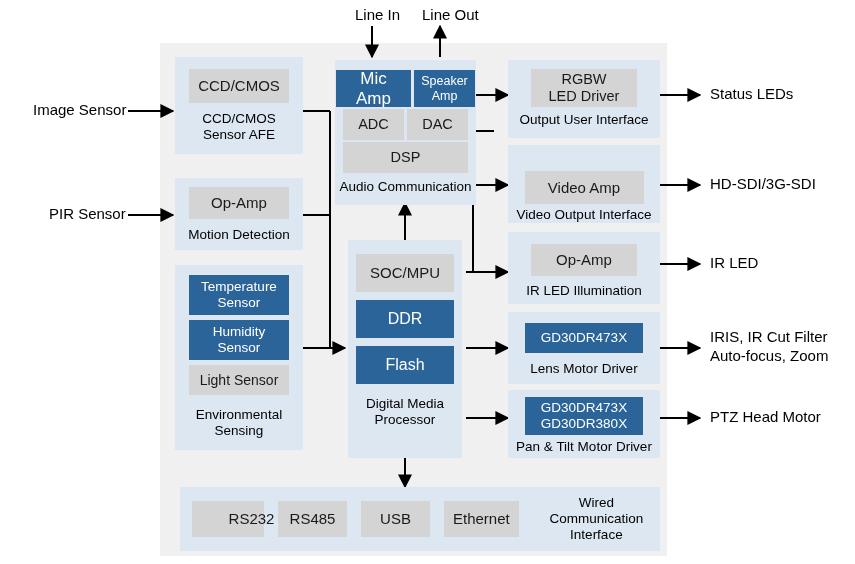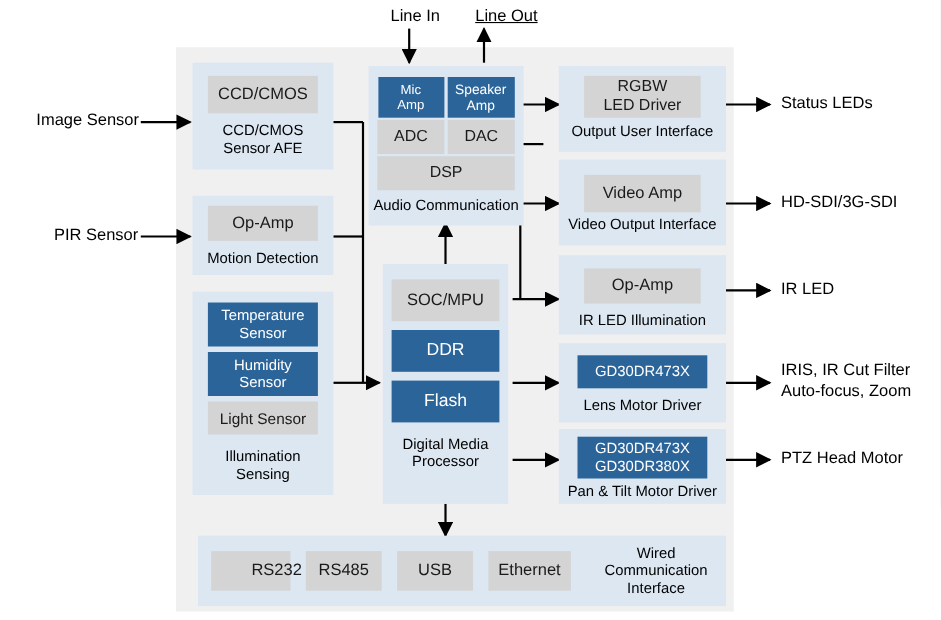--- a/index.html
+++ b/index.html
@@ -102,21 +102,21 @@
 
     <line x1="660" y1="95" x2="700" y2="95" marker-end="url(#arrow)"></line>
     <line x1="660" y1="185" x2="700" y2="185" marker-end="url(#arrow)"></line>
     <line x1="660" y1="264" x2="700" y2="264" marker-end="url(#arrow)"></line>
     <line x1="660" y1="348" x2="700" y2="348" marker-end="url(#arrow)"></line>
     <line x1="660" y1="418" x2="700" y2="418" marker-end="url(#arrow)"></line>
   </g>
 </svg>
 
 <div class="ext-label" style="left:355px;top:6px;">Line In</div>
-<div class="ext-label" style="left:432px;top:6px;text-decoration:underline;">Line Out</div>
+<div class="ext-label" style="left:422px;top:6px;">Line Out</div>
 
 <div class="ext-label" style="left:33px;top:101px;">Image Sensor</div>
 <div class="ext-label" style="left:49px;top:205px;">PIR Sensor</div>
 
 <div class="ext-label" style="left:710px;top:85px;">Status LEDs</div>
 <div class="ext-label" style="left:710px;top:175px;">HD-SDI/3G-SDI</div>
 <div class="ext-label" style="left:710px;top:254px;">IR LED</div>
 <div class="ext-label" style="left:710px;top:328px;">IRIS, IR Cut Filter
 Auto-focus, Zoom</div>
 <div class="ext-label" style="left:710px;top:408px;">PTZ Head Motor</div>
@@ -131,27 +131,27 @@
   <div class="chip gray" style="width:100px;height:32px;margin-top:9px;font-size:15px;">Op-Amp</div>
   <div class="caption" style="margin-top:8px;font-size:13.5px;white-space:pre-line;">Motion Detection</div>
 </div>
 
 <div class="panel" style="left:175px;top:265px;width:128px;height:185px;">
   <div class="chip blue" style="width:100px;height:40px;margin-top:10px;font-size:13.5px;white-space:pre-line;">Temperature
 Sensor</div>
   <div class="chip blue" style="width:100px;height:40px;margin-top:5px;font-size:13.5px;white-space:pre-line;">Humidity
 Sensor</div>
   <div class="chip gray" style="width:100px;height:30px;margin-top:5px;font-size:14px;">Light Sensor</div>
-  <div class="caption" style="margin-top:12px;font-size:13.5px;white-space:pre-line;">Illumination
+  <div class="caption" style="margin-top:12px;font-size:13.5px;white-space:pre-line;">Environmental
 Sensing</div>
 </div>
 
 <div class="panel" style="left:335px;top:60px;width:141px;height:145px;">
   <div style="display:flex;gap:3px;margin-top:10px;">
-    <div class="chip blue" style="width:60px;height:37px;font-size:12px;white-space:pre-line;">Mic
+    <div class="chip blue" style="width:75px;height:37px;font-size:17px;white-space:pre-line;">Mic
 Amp</div>
     <div class="chip blue" style="width:61px;height:37px;font-size:12.5px;white-space:pre-line;">Speaker
 Amp</div>
   </div>
   <div style="display:flex;gap:3px;margin-top:2px;">
     <div class="chip gray" style="width:61px;height:31px;font-size:14.5px;">ADC</div>
     <div class="chip gray" style="width:61px;height:31px;font-size:14.5px;">DAC</div>
   </div>
   <div class="chip gray" style="width:125px;height:31px;margin-top:2px;font-size:14.5px;">DSP</div>
   <div class="caption" style="margin-top:6px;font-size:13.5px;">Audio Communication</div>
@@ -165,21 +165,21 @@
 Processor</div>
 </div>
 
 <div class="panel" style="left:508px;top:60px;width:152px;height:78px;">
   <div class="chip gray" style="width:106px;height:38px;margin-top:9px;font-size:14.5px;white-space:pre-line;">RGBW
 LED Driver</div>
   <div class="caption" style="margin-top:5px;font-size:13.5px;">Output User Interface</div>
 </div>
 
 <div class="panel" style="left:508px;top:145px;width:152px;height:78px;">
-  <div class="chip gray" style="width:106px;height:34px;margin-top:14px;font-size:15px;">Video Amp</div>
+  <div class="chip gray" style="width:119px;height:34px;margin-top:26px;font-size:15px;">Video Amp</div>
   <div class="caption" style="margin-top:3px;font-size:13.5px;">Video Output Interface</div>
 </div>
 
 <div class="panel" style="left:508px;top:232px;width:152px;height:72px;">
   <div class="chip gray" style="width:106px;height:32px;margin-top:12px;font-size:15px;">Op-Amp</div>
   <div class="caption" style="margin-top:7px;font-size:13.5px;">IR LED Illumination</div>
 </div>
 
 <div class="panel" style="left:508px;top:312px;width:152px;height:72px;">
   <div class="chip blue" style="width:118px;height:30px;margin-top:11px;font-size:13.5px;">GD30DR473X</div>

